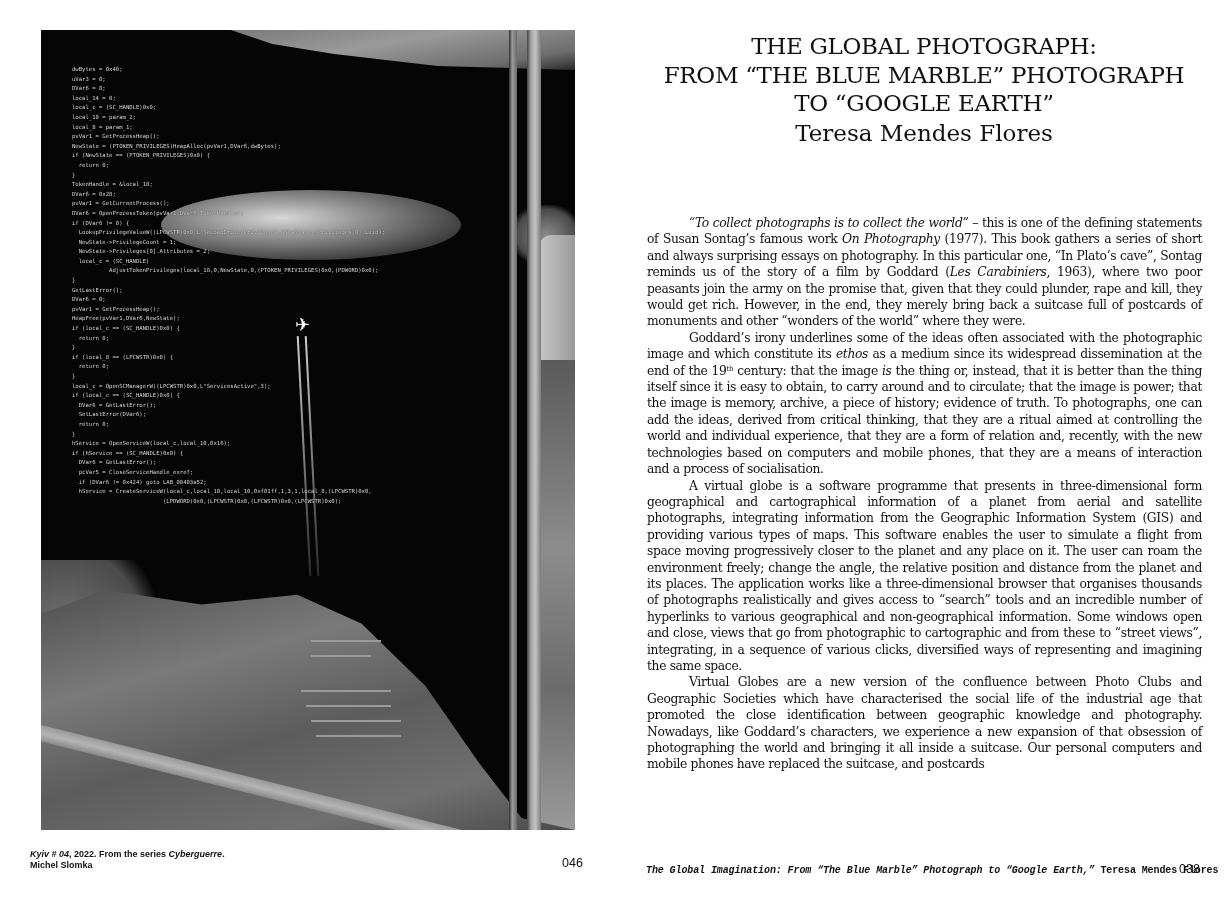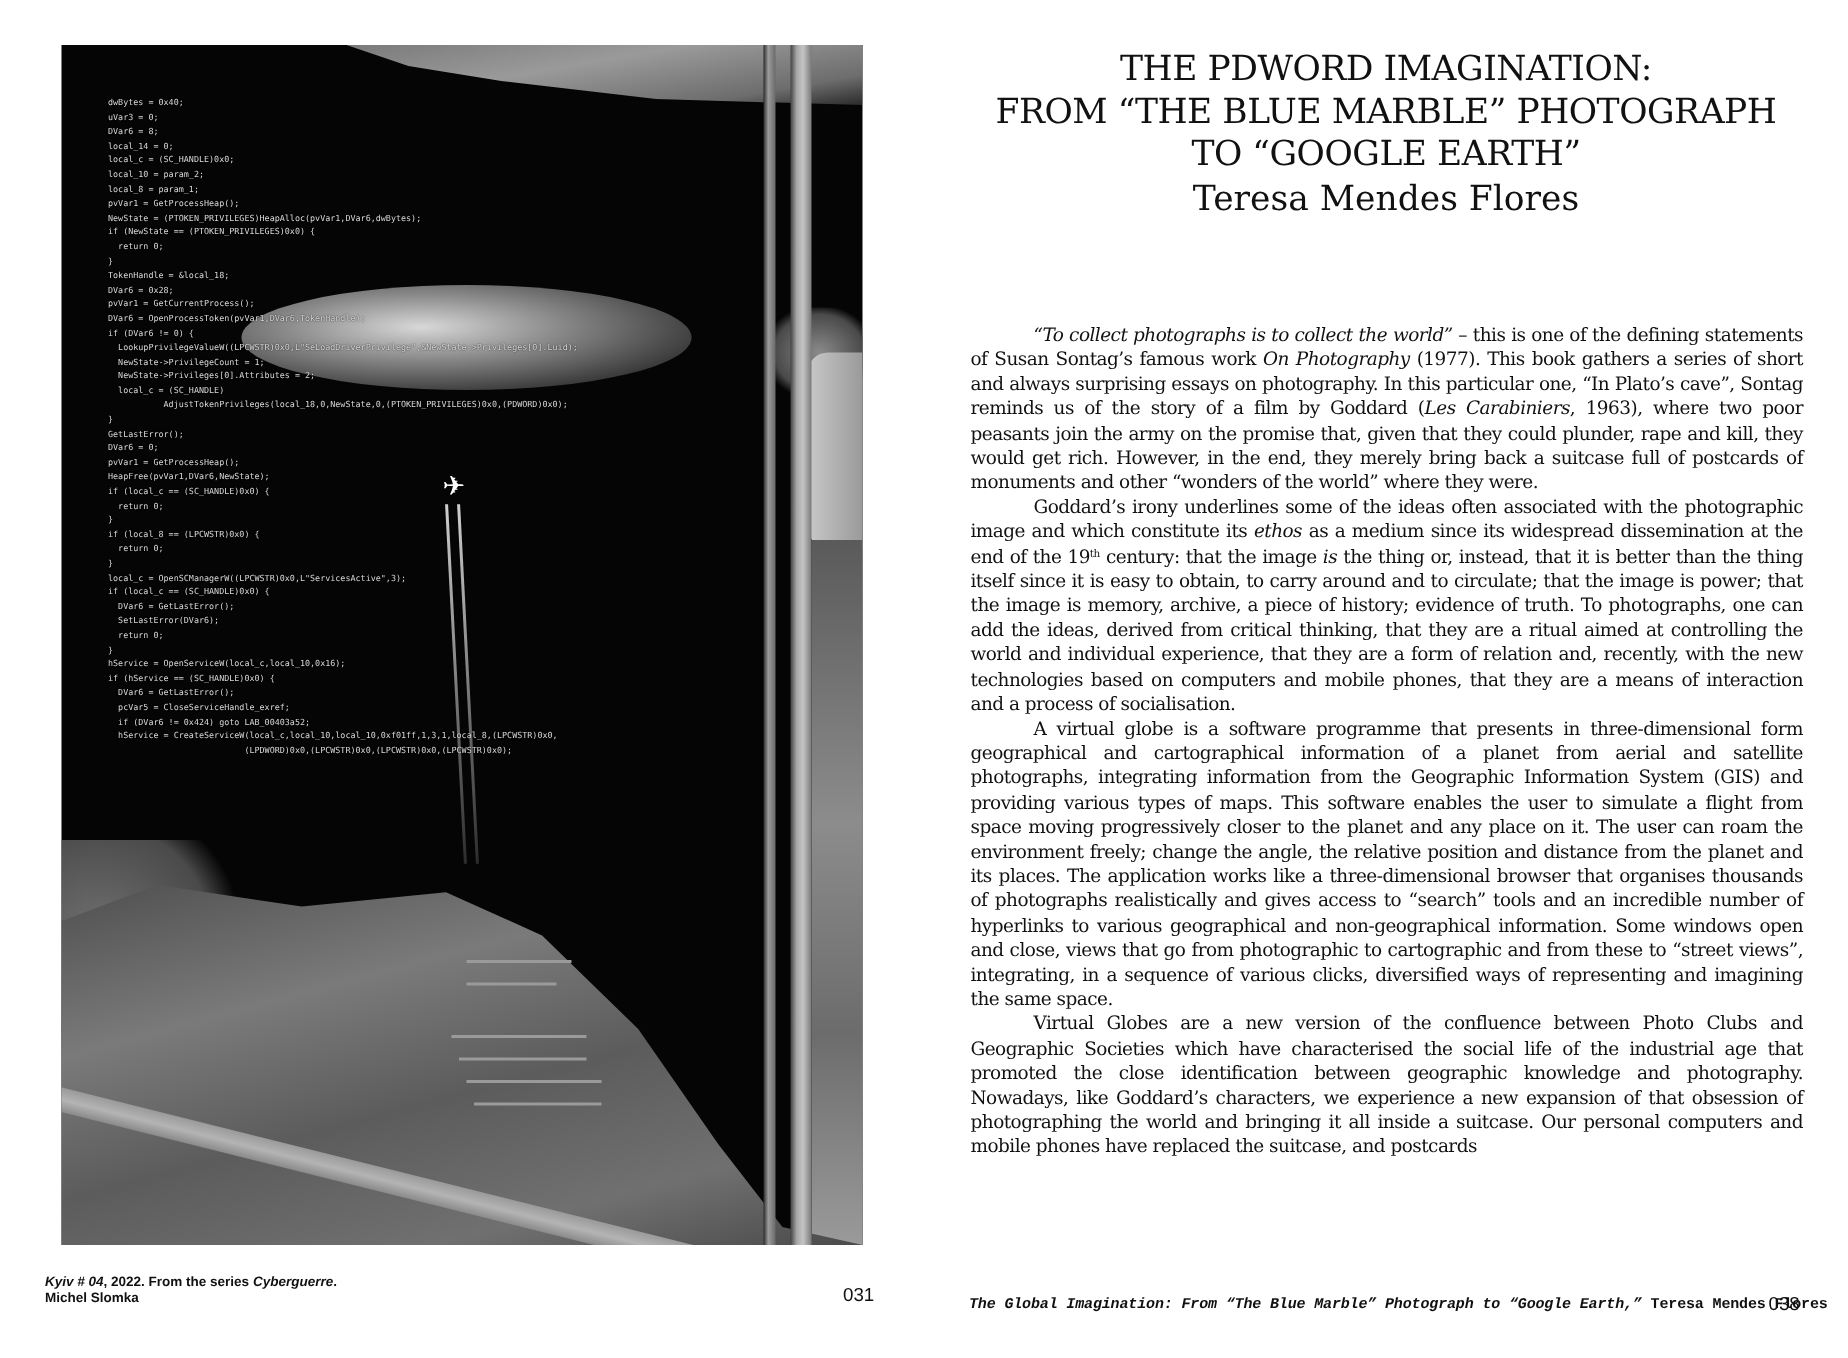--- a/index.html
+++ b/index.html
@@ -174,24 +174,24 @@
   pcVar5 = CloseServiceHandle_exref;
   if (DVar6 != 0x424) goto LAB_00403a52;
   hService = CreateServiceW(local_c,local_10,local_10,0xf01ff,1,3,1,local_8,(LPCWSTR)0x0,
                            (LPDWORD)0x0,(LPCWSTR)0x0,(LPCWSTR)0x0,(LPCWSTR)0x0);</pre>
 </div>
 
 <div class="caption-left">
   <div><i>Kyiv # 04</i><span>, 2022. From the series </span><i>Cyberguerre</i><span>.</span></div>
   <div>Michel Slomka</div>
 </div>
-<div class="folio folio-left">031</div>
+<div class="folio folio-left">046</div>
 
 <div class="title-block">
-  <div class="title-line">THE PDWORD IMAGINATION:</div>
+  <div class="title-line">THE GLOBAL PHOTOGRAPH:</div>
   <div class="title-line">FROM “THE BLUE MARBLE” PHOTOGRAPH</div>
   <div class="title-line">TO “GOOGLE EARTH”</div>
   <div class="author">Teresa Mendes Flores</div>
 </div>
 
 <div class="text epigraph">
 </div>
 
 <div class="text body-text">
   <p><i>“To collect photographs is to collect the world”</i><span> – this is one of the defining statements of Susan Sontag’s famous work </span><i>On Photography</i><span> (1977). This book gathers a series of short and always surprising essays on photography. In this particular one, “In Plato’s cave”, Sontag reminds us of the story of a film by Goddard (</span><i>Les Carabiniers</i><span>, 1963), where two poor peasants join the army on the promise that, given that they could plunder, rape and kill, they would get rich. However, in the end, they merely bring back a suitcase full of postcards of monuments and other “wonders of the world” where they were.</span></p>

